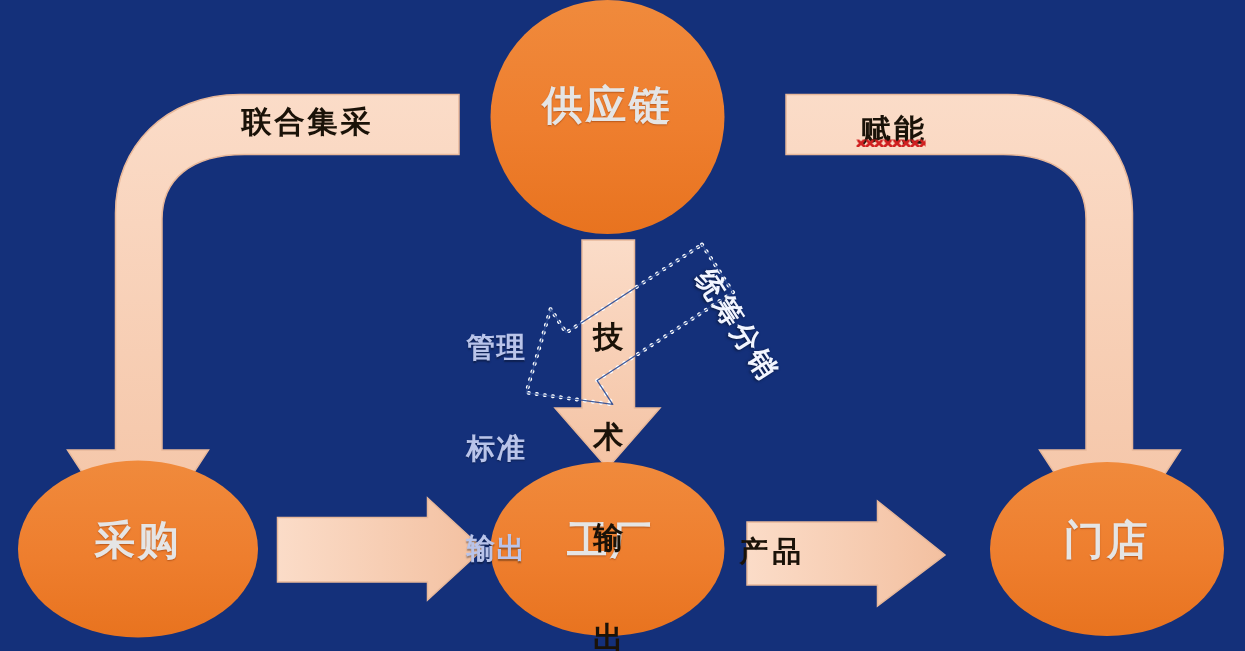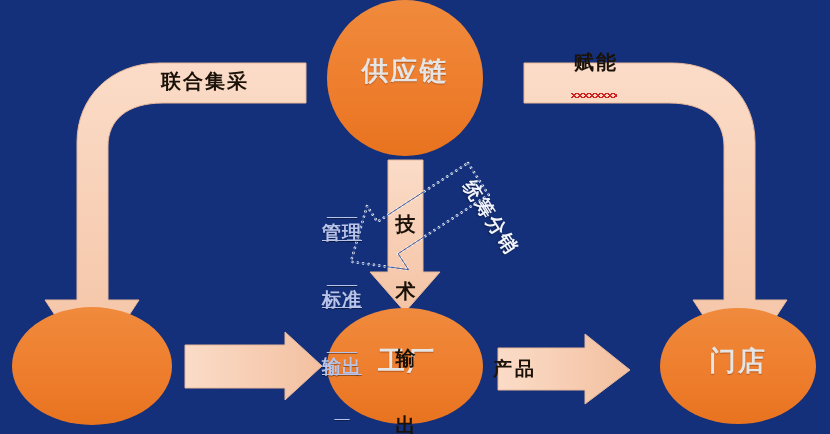--- a/index.html
+++ b/index.html
@@ -203,38 +203,39 @@
     <g>
       <ellipse cx="405" cy="366" rx="78" ry="58" fill="url(#gNode)"></ellipse>
     </g>
     <g>
       <ellipse cx="738" cy="366" rx="78" ry="58" fill="url(#gNode)"></ellipse>
     </g>
   </svg>
 
   <div class="lbl node-label" style="left:325px; top:57px; width:160px;">供应链</div>
 
+  <div class="lbl node-label" style="left:12px; top:347px; width:160px;">采购</div>
 
   <div class="lbl node-label" style="left:327px; top:347px; width:160px;text-align:center;">工厂</div>
 
   <div class="lbl node-label" style="left:658px; top:347px; width:160px;">门店</div>
 
   <div class="lbl peach-label banner-label" style="left:145px; top:71px; width:120px;">联合集采</div>
 
-  <div class="lbl peach-label banner-label" style="left:561px; top:52px; width:70px;">赋能</div>
+  <div class="lbl peach-label banner-label" style="left:561px; top:76px; width:70px;">赋能</div>
   <div class="squiggle" style="left:571px; top:93px;"></div>
 
   <div class="lbl vstack" style="left:388px; top:168px; width:35px;">
     <span>技</span>
     <span>术</span>
     <span>输</span>
     <span>出</span>
   </div>
 
-  <div class="lbl lav-label" style="left:311px; top:176px; width:62px; text-align:center;text-decoration:underline;">
+  <div class="lbl lav-label" style="left:311px; top:176px; width:62px; text-align:left;">
     <div>管理</div>
     <div>标准</div>
     <div>输出</div>
   </div>
 
   <div class="lbl" id="dotted-arrow-label" style="left:476px; top:177px;">统筹分销</div>
 
 
   <div class="lbl peach-label flow-label" style="left:480px; top:359px; width:70px;">产品</div>
 

